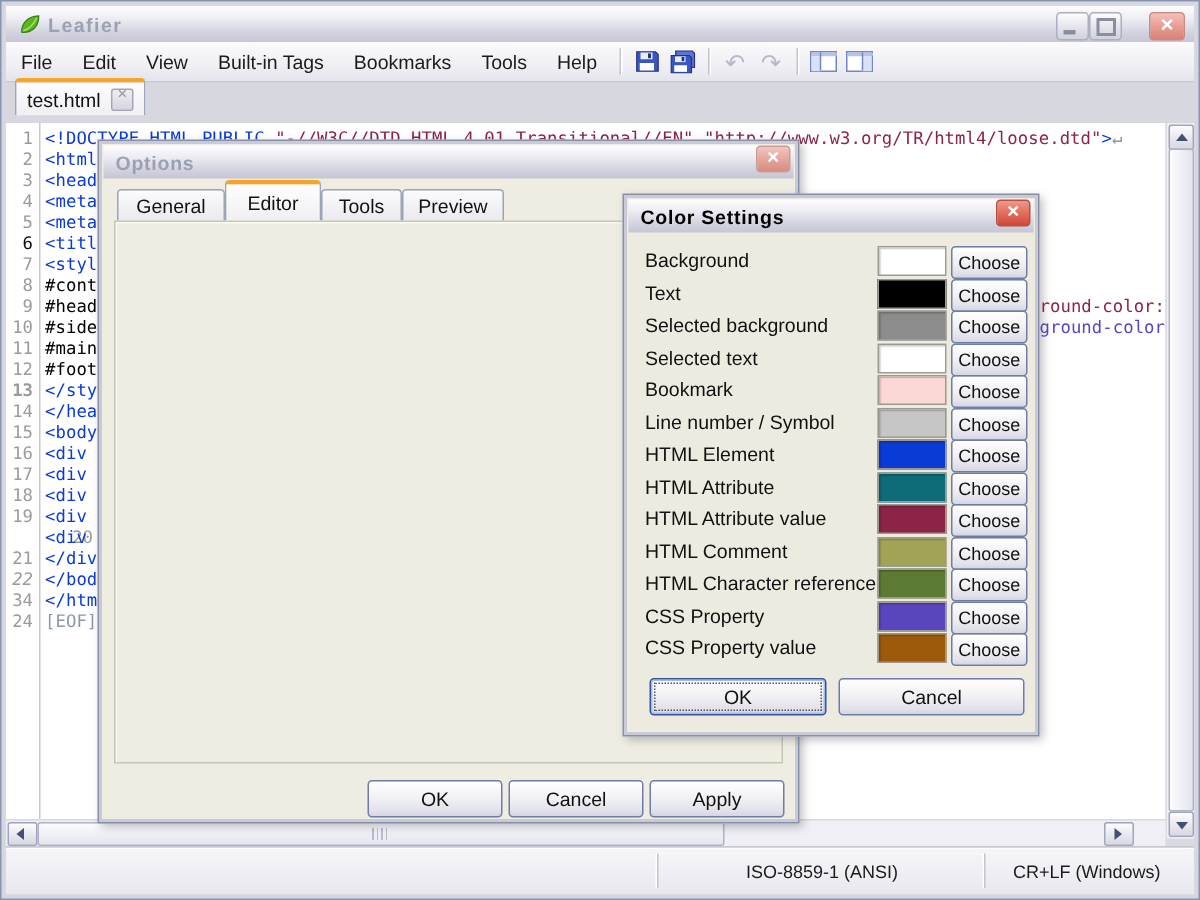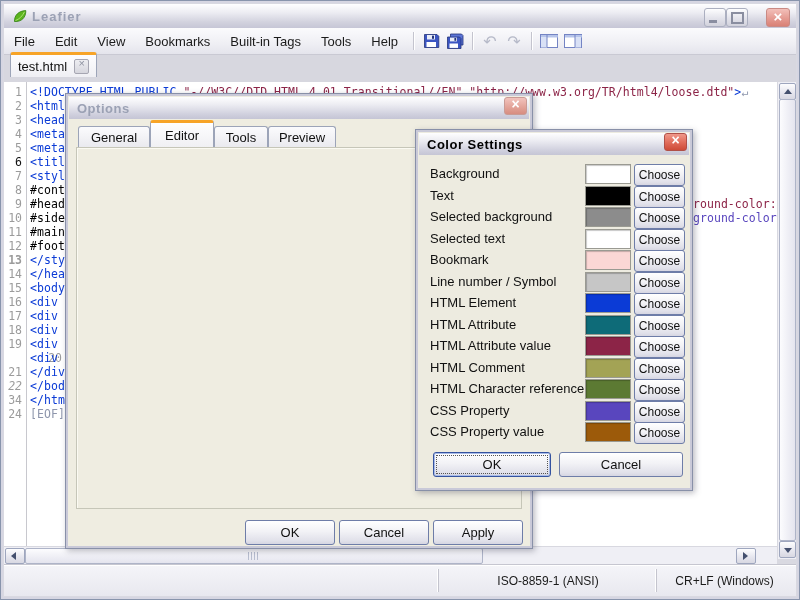--- a/index.html
+++ b/index.html
@@ -140,22 +140,22 @@
     <span class="winbtn" id="btn-min"></span>
     <span class="winbtn" id="btn-max"></span>
     <span class="winbtn" id="btn-close"></span>
   </div>
 
   <div id="menubar">
     <div id="menu-items" style="display:flex;">
         <div class="menu-item">File</div>
         <div class="menu-item">Edit</div>
         <div class="menu-item">View</div>
+        <div class="menu-item">Built-in Tags</div>
         <div class="menu-item">Bookmarks</div>
-        <div class="menu-item">Built-in Tags</div>
         <div class="menu-item">Tools</div>
         <div class="menu-item">Help</div>
       </div>
     <div class="tb-sep"></div>
     <div class="tb-btn">
       <svg width="17" height="16" viewBox="0 0 17 16">
         <path d="M1.5 1.5 h12.5 l1.8 1.8 V14.5 H1.5 Z" fill="#3B55C2" stroke="#24337A" stroke-width="0.8"></path>
         <rect x="4" y="2" width="8" height="4.5" fill="#E9EDF8"></rect>
           <rect x="9" y="2.6" width="2" height="3.2" fill="#24337A"></rect>
         <rect x="3.5" y="9" width="9.5" height="5" fill="#FFFFFF"></rect>

